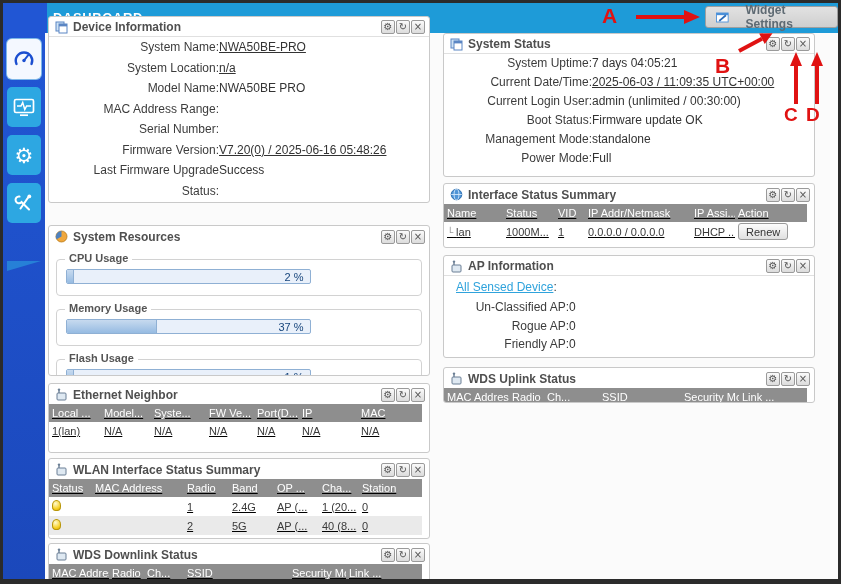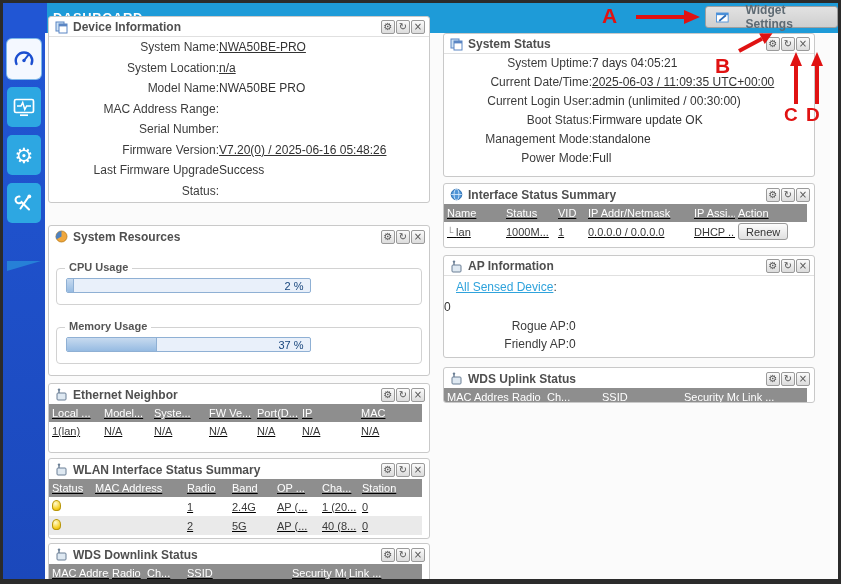--- a/index.html
+++ b/index.html
@@ -36,21 +36,21 @@
   a.lnk, .lnk{color:#2fa3dc;text-decoration:underline;cursor:pointer;}
 
   
   .dev-rows .kv{line-height:20.5px;}
   .dev-rows .k{width:170px;}
   
   .ss-rows .kv{line-height:19px;}
   .ss-rows .k{width:148px;padding-left:16px;}
 
   
-  .gauge-box{position:relative;border:1px solid #d2d2d2;border-radius:4px;margin:22px 7px 0 7px;height:37px;padding:9px 20px 0 9px;}
+  .gauge-box{position:relative;border:1px solid #d2d2d2;border-radius:4px;margin:13px 7px 0 7px;height:37px;padding:9px 20px 0 9px;}
   .gauge-label{position:absolute;top:-8px;left:8px;background:#fff;padding:0 4px;font-size:11px;font-weight:bold;color:#555;}
   .bar{position:relative;width:73%;height:15px;border:1px solid #8fb0d4;border-radius:2px;background:#e9f0fa;overflow:hidden;}
   .bar-fill{height:100%;min-width:7px;background:linear-gradient(#c7daef,#96bbe2);border-right:1px solid #8fb0d4;}
   .bar-text{position:absolute;right:6px;top:0;line-height:15px;font-size:11px;color:#17457c;}
 
   
   table.tbl{border-collapse:collapse;table-layout:fixed;margin:0;text-decoration:underline;}
   .tbl th{background:#8e8e8e;color:#fff;font-size:11px;font-weight:normal;text-align:left;padding:3px 3px;white-space:nowrap;overflow:hidden;cursor:pointer;}
   .tbl td{font-size:11px;color:#3a3a3a;padding:3px 3px;white-space:nowrap;overflow:hidden;}
   .tbl tr.alt td{background:#eaeaea;}
@@ -445,20 +445,21 @@
       <span class="t">AP Information</span>
       <span class="wbtns">
         <button class="wbtn">⚙</button>
         <button class="wbtn">↻</button>
         <button class="wbtn">×</button>
       </span>
     </div>
     <div class="ap-link-row"><span class="lnk">All Sensed Device</span><span>:</span></div>
     <div class="ap-rows">
       <div class="kv">
+          <span class="k">Un-Classified AP:</span>
           <span class="v">0</span>
         </div>
       <div class="kv">
           <span class="k">Rogue AP:</span>
           <span class="v">0</span>
         </div>
       <div class="kv">
           <span class="k">Friendly AP:</span>
           <span class="v">0</span>
         </div>

